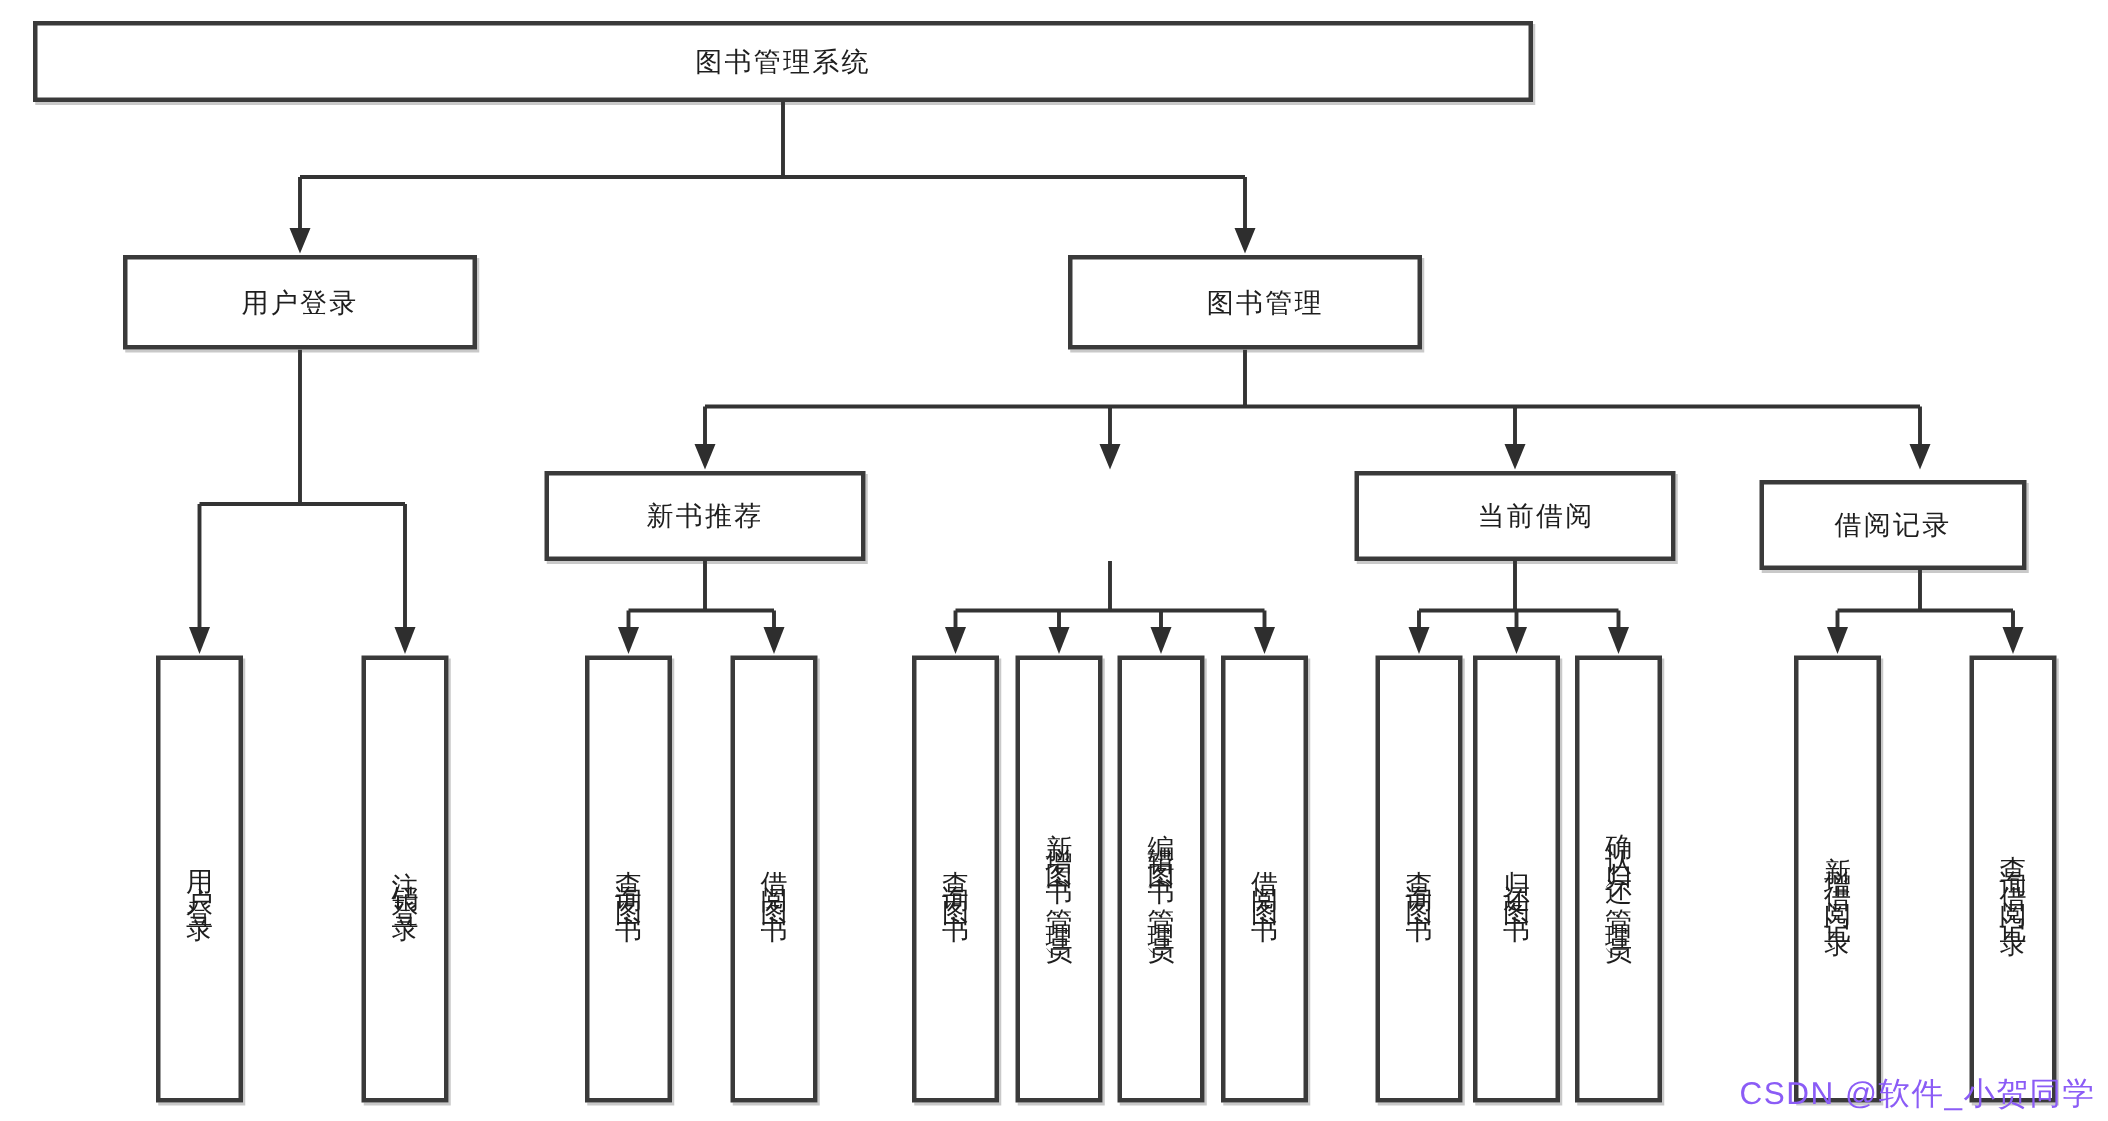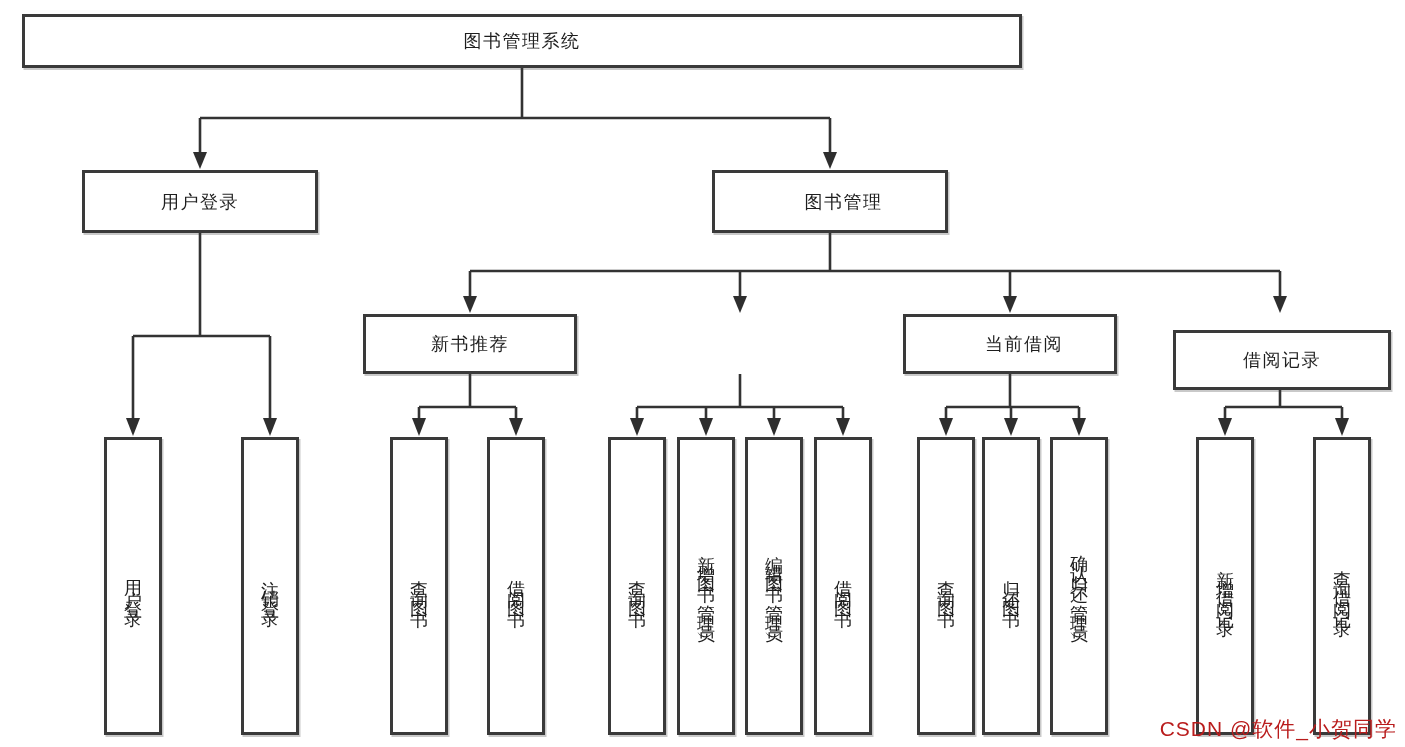--- a/index.html
+++ b/index.html
@@ -37,21 +37,21 @@
     writing-mode: vertical-rl;
     text-orientation: mixed;
     letter-spacing: 10px;
     white-space: normal;
     line-height: 1;
   }
   .watermark {
     position: absolute;
     right: 8px; bottom: 4px;
     font-size: 21px;
-    color: #b91c1c;
+    color: #8b5cf6;
     letter-spacing: 1px;
     z-index: 3;
     white-space: nowrap;
   }
 </style>
 </head>
 <body>
 
 <div class="canvas">
 
@@ -115,21 +115,21 @@
   <div class="box" style="left:712px; top:170px; width:236px; height:63px;padding-left:27px;">
     <span class="lbl">图书管理</span>
   </div>
 
   <div class="box" style="left:363px; top:314px; width:214px; height:60px;text-align:right;">
     <span class="lbl">新书推荐</span>
   </div>
   <div class="box" style="left:903px; top:314px; width:214px; height:60px;padding-left:28px;">
     <span class="lbl">当前借阅</span>
   </div>
-  <div class="box" style="left:1173px; top:330px; width:218px; height:60px;font-family:Liberation Serif, serif;">
+  <div class="box" style="left:1173px; top:320px; width:178px; height:60px;font-family:Liberation Serif, serif;">
     <span class="lbl">借阅记录</span>
   </div>
 
   <div class="box leaf" style="left:104px; top:437px; width:58px; height:298px;">
     <span class="lbl">用户登录</span>
   </div>
   <div class="box leaf" style="left:241px; top:437px; width:58px; height:298px;">
     <span class="lbl">注销登录</span>
   </div>
 

